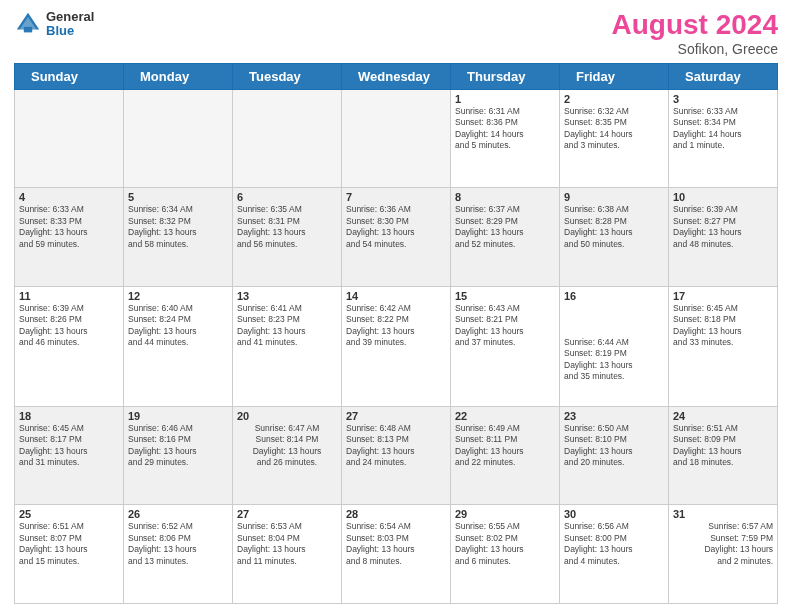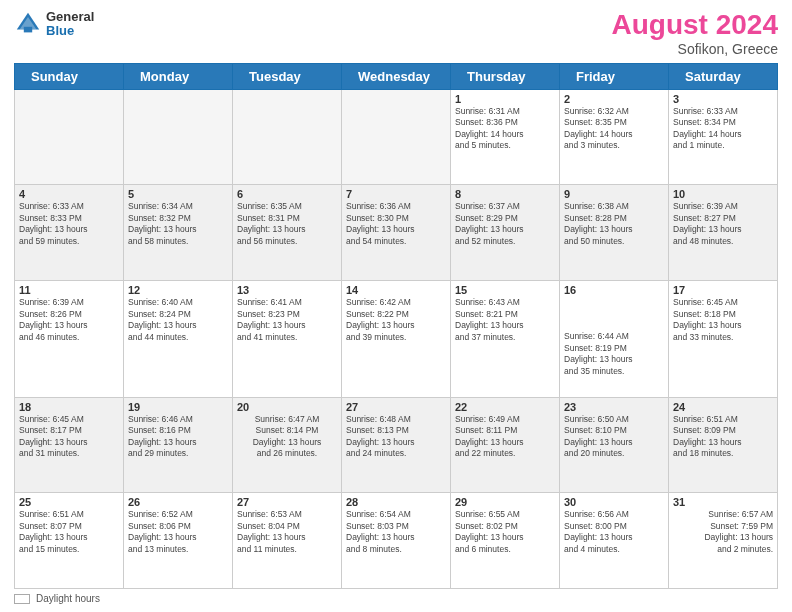--- a/index.html
+++ b/index.html
@@ -376,17 +376,13 @@
             <span class="day-num">31</span>
             <div class="day-info" style="white-space: pre-line; text-align: right;">Sunrise: 6:57 AM
 Sunset: 7:59 PM
 Daylight: 13 hours
 and 2 minutes.</div>
           </td>
         </tr>
       </tbody>
   </table>
 
-  <div class="footer">
-    <span class="legend-box"></span>
-    <span>Daylight hours</span>
-  </div>
 </div>
 
 </body></html>

